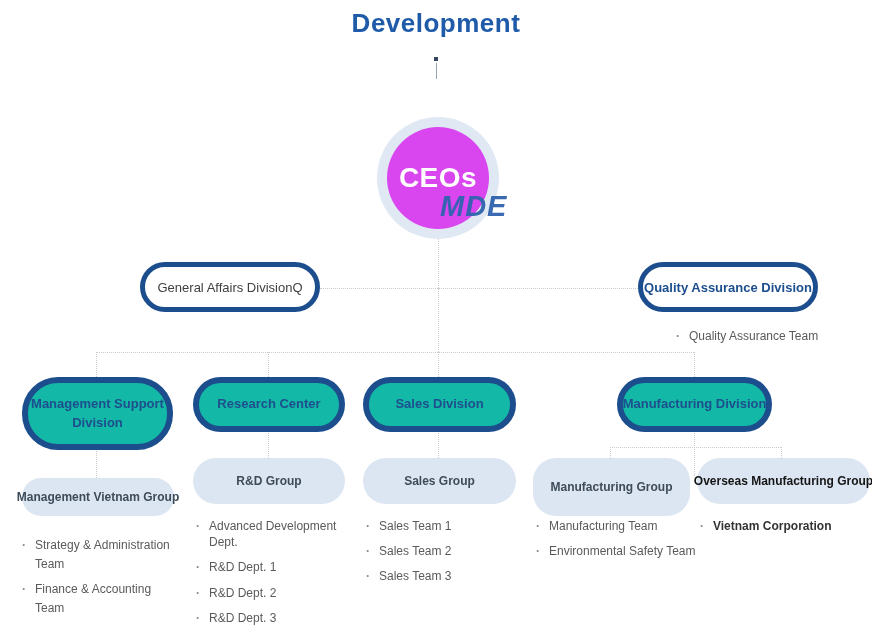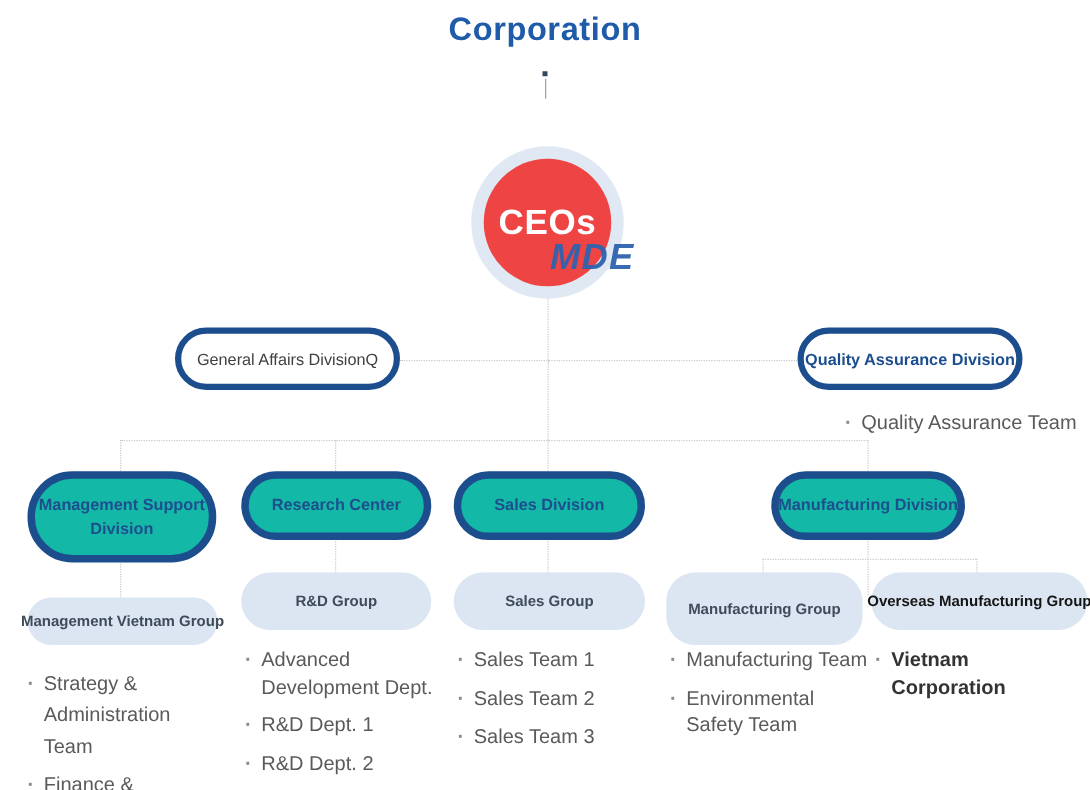--- a/index.html
+++ b/index.html
@@ -9,21 +9,21 @@
   .title{position:absolute;left:0;top:8px;width:872px;text-align:center;
          font-size:26px;font-weight:bold;color:#1F5BA9;letter-spacing:0.5px;}
 
   .imark-dot{position:absolute;left:434px;top:57px;width:4px;height:4px;background:#33475E;}
   .imark-line{position:absolute;left:436px;top:63px;width:1px;height:16px;background:#97A3B0;}
 
   
   .ceo-halo{position:absolute;left:377px;top:117px;width:122px;height:122px;border-radius:50%;
             background:#DFE8F3;}
   .ceo-circle{position:absolute;left:387px;top:127px;width:102px;height:102px;border-radius:50%;
-              background:#ef4444;display:flex;align-items:center;justify-content:center;}
+              background:#d946ef;display:flex;align-items:center;justify-content:center;}
   .ceo-label{color:#ffffff;font-size:28px;font-weight:bold;letter-spacing:0.5px;}
   .watermark{position:absolute;left:440px;top:190px;font-size:29px;font-weight:bold;
              font-style:italic;color:#2F63AE;opacity:0.95;letter-spacing:1px;z-index:3;}
 
   
   .vline{position:absolute;width:0;border-left:1px dotted #CBCBCB;}
   .hline{position:absolute;height:0;border-top:1px dotted #CBCBCB;}
 
   
   .pill2{position:absolute;height:50px;background:#fff;border:5px solid #1C4E8E;border-radius:30px;
@@ -39,32 +39,32 @@
   .pill3.nowrap span{white-space:nowrap;}
 
   
   .gpill{position:absolute;background:#DCE6F2;border-radius:23px;
          display:flex;align-items:center;justify-content:center;z-index:2;}
   .gpill span{font-size:12px;font-weight:bold;color:#3E4C5A;white-space:nowrap;}
   .gpill.dark span{color:#151515;}
 
   
   .tlist{position:absolute;z-index:2;}
-  .titem{position:relative;padding-left:15px;font-size:16px;color:#5A5A5A;line-height:1.35;
+  .titem{position:relative;padding-left:15px;font-size:12px;color:#5A5A5A;line-height:1.35;
          margin-bottom:9px;}
   .titem::before{content:"\00B7";position:absolute;left:2px;top:0;color:#8a8a8a;font-weight:bold;}
   .titem.bold{font-weight:bold;color:#333333;}
   .tlist.wide .titem{margin-bottom:7px;line-height:1.55;}
 </style>
 </head>
 <body>
 
 <div class="canvas">
 
-  <div class="title">Corporation</div>
+  <div class="title">Development</div>
   <div class="imark-dot"></div>
   <div class="imark-line"></div>
 
   <div class="vline" style="left:438px;top:239px;height:49px;"></div>
   <div class="hline" style="left:320px;top:288px;width:358px;"></div>
   <div class="vline" style="left:438px;top:288px;height:64px;"></div>
   <div class="hline" style="left:96px;top:352px;width:598px;"></div>
   <div class="vline" style="left:96px;top:352px;height:25px;"></div>
   <div class="vline" style="left:268px;top:352px;height:25px;"></div>
   <div class="vline" style="left:438px;top:352px;height:25px;"></div>

